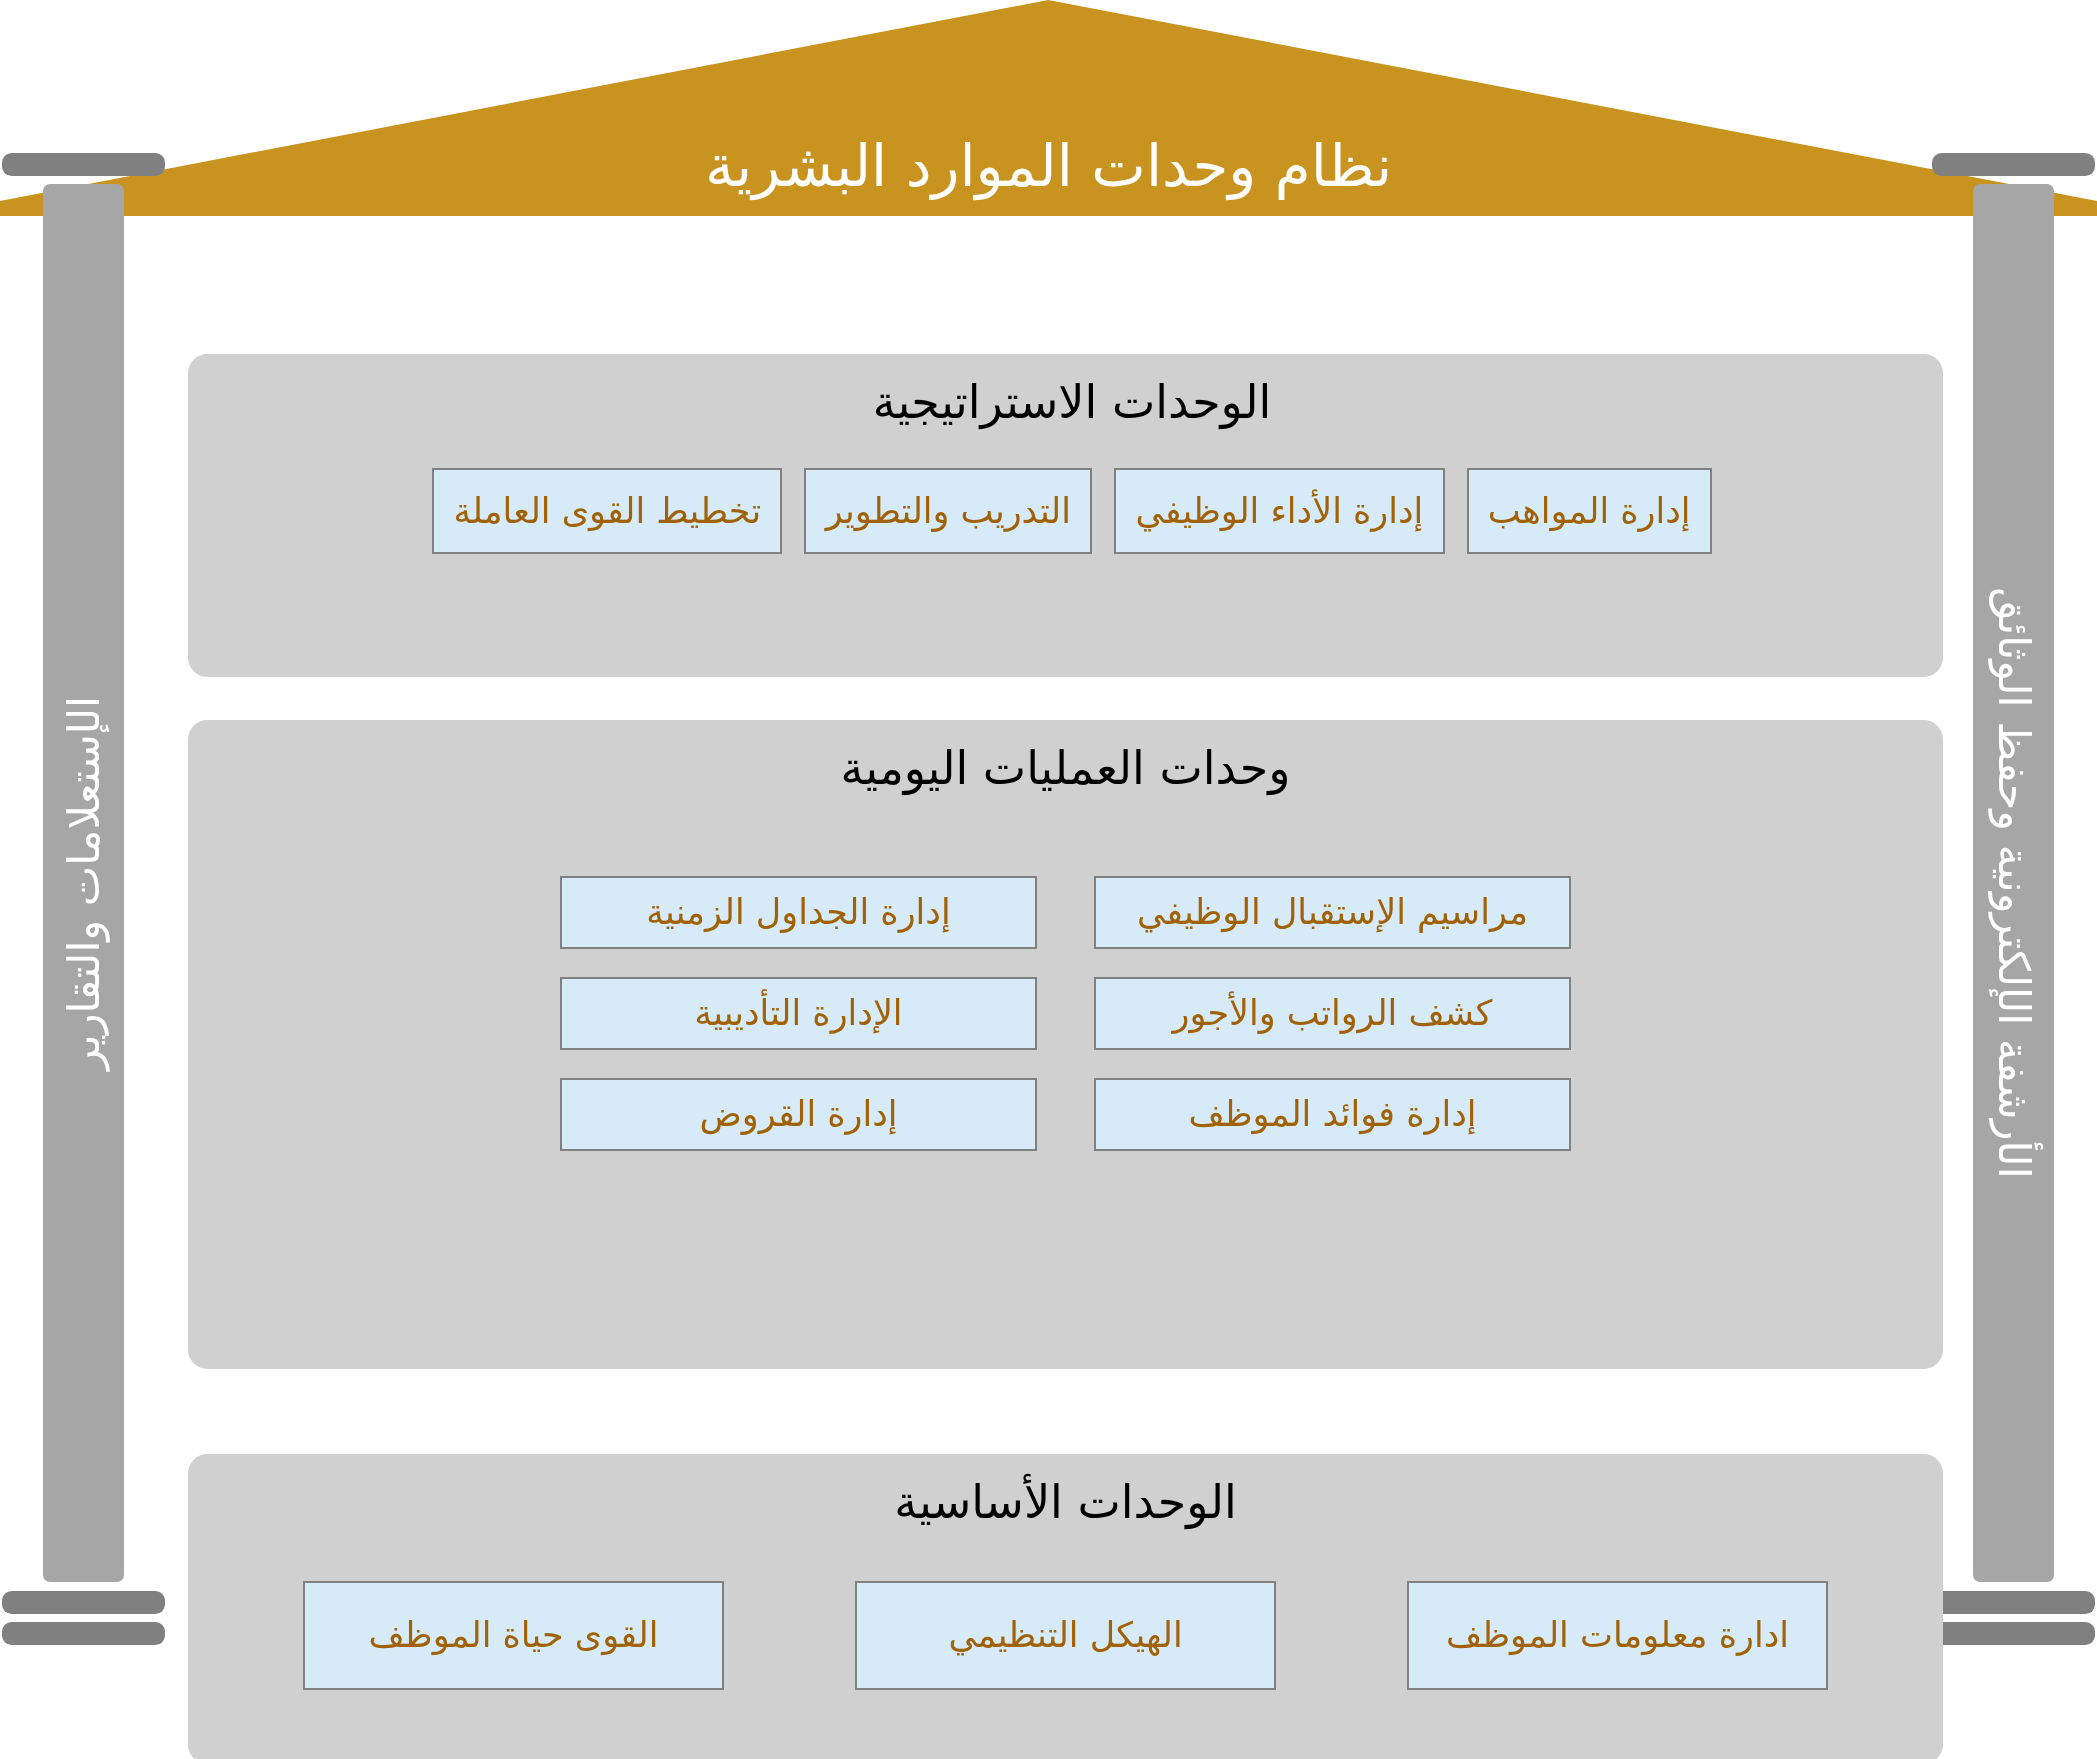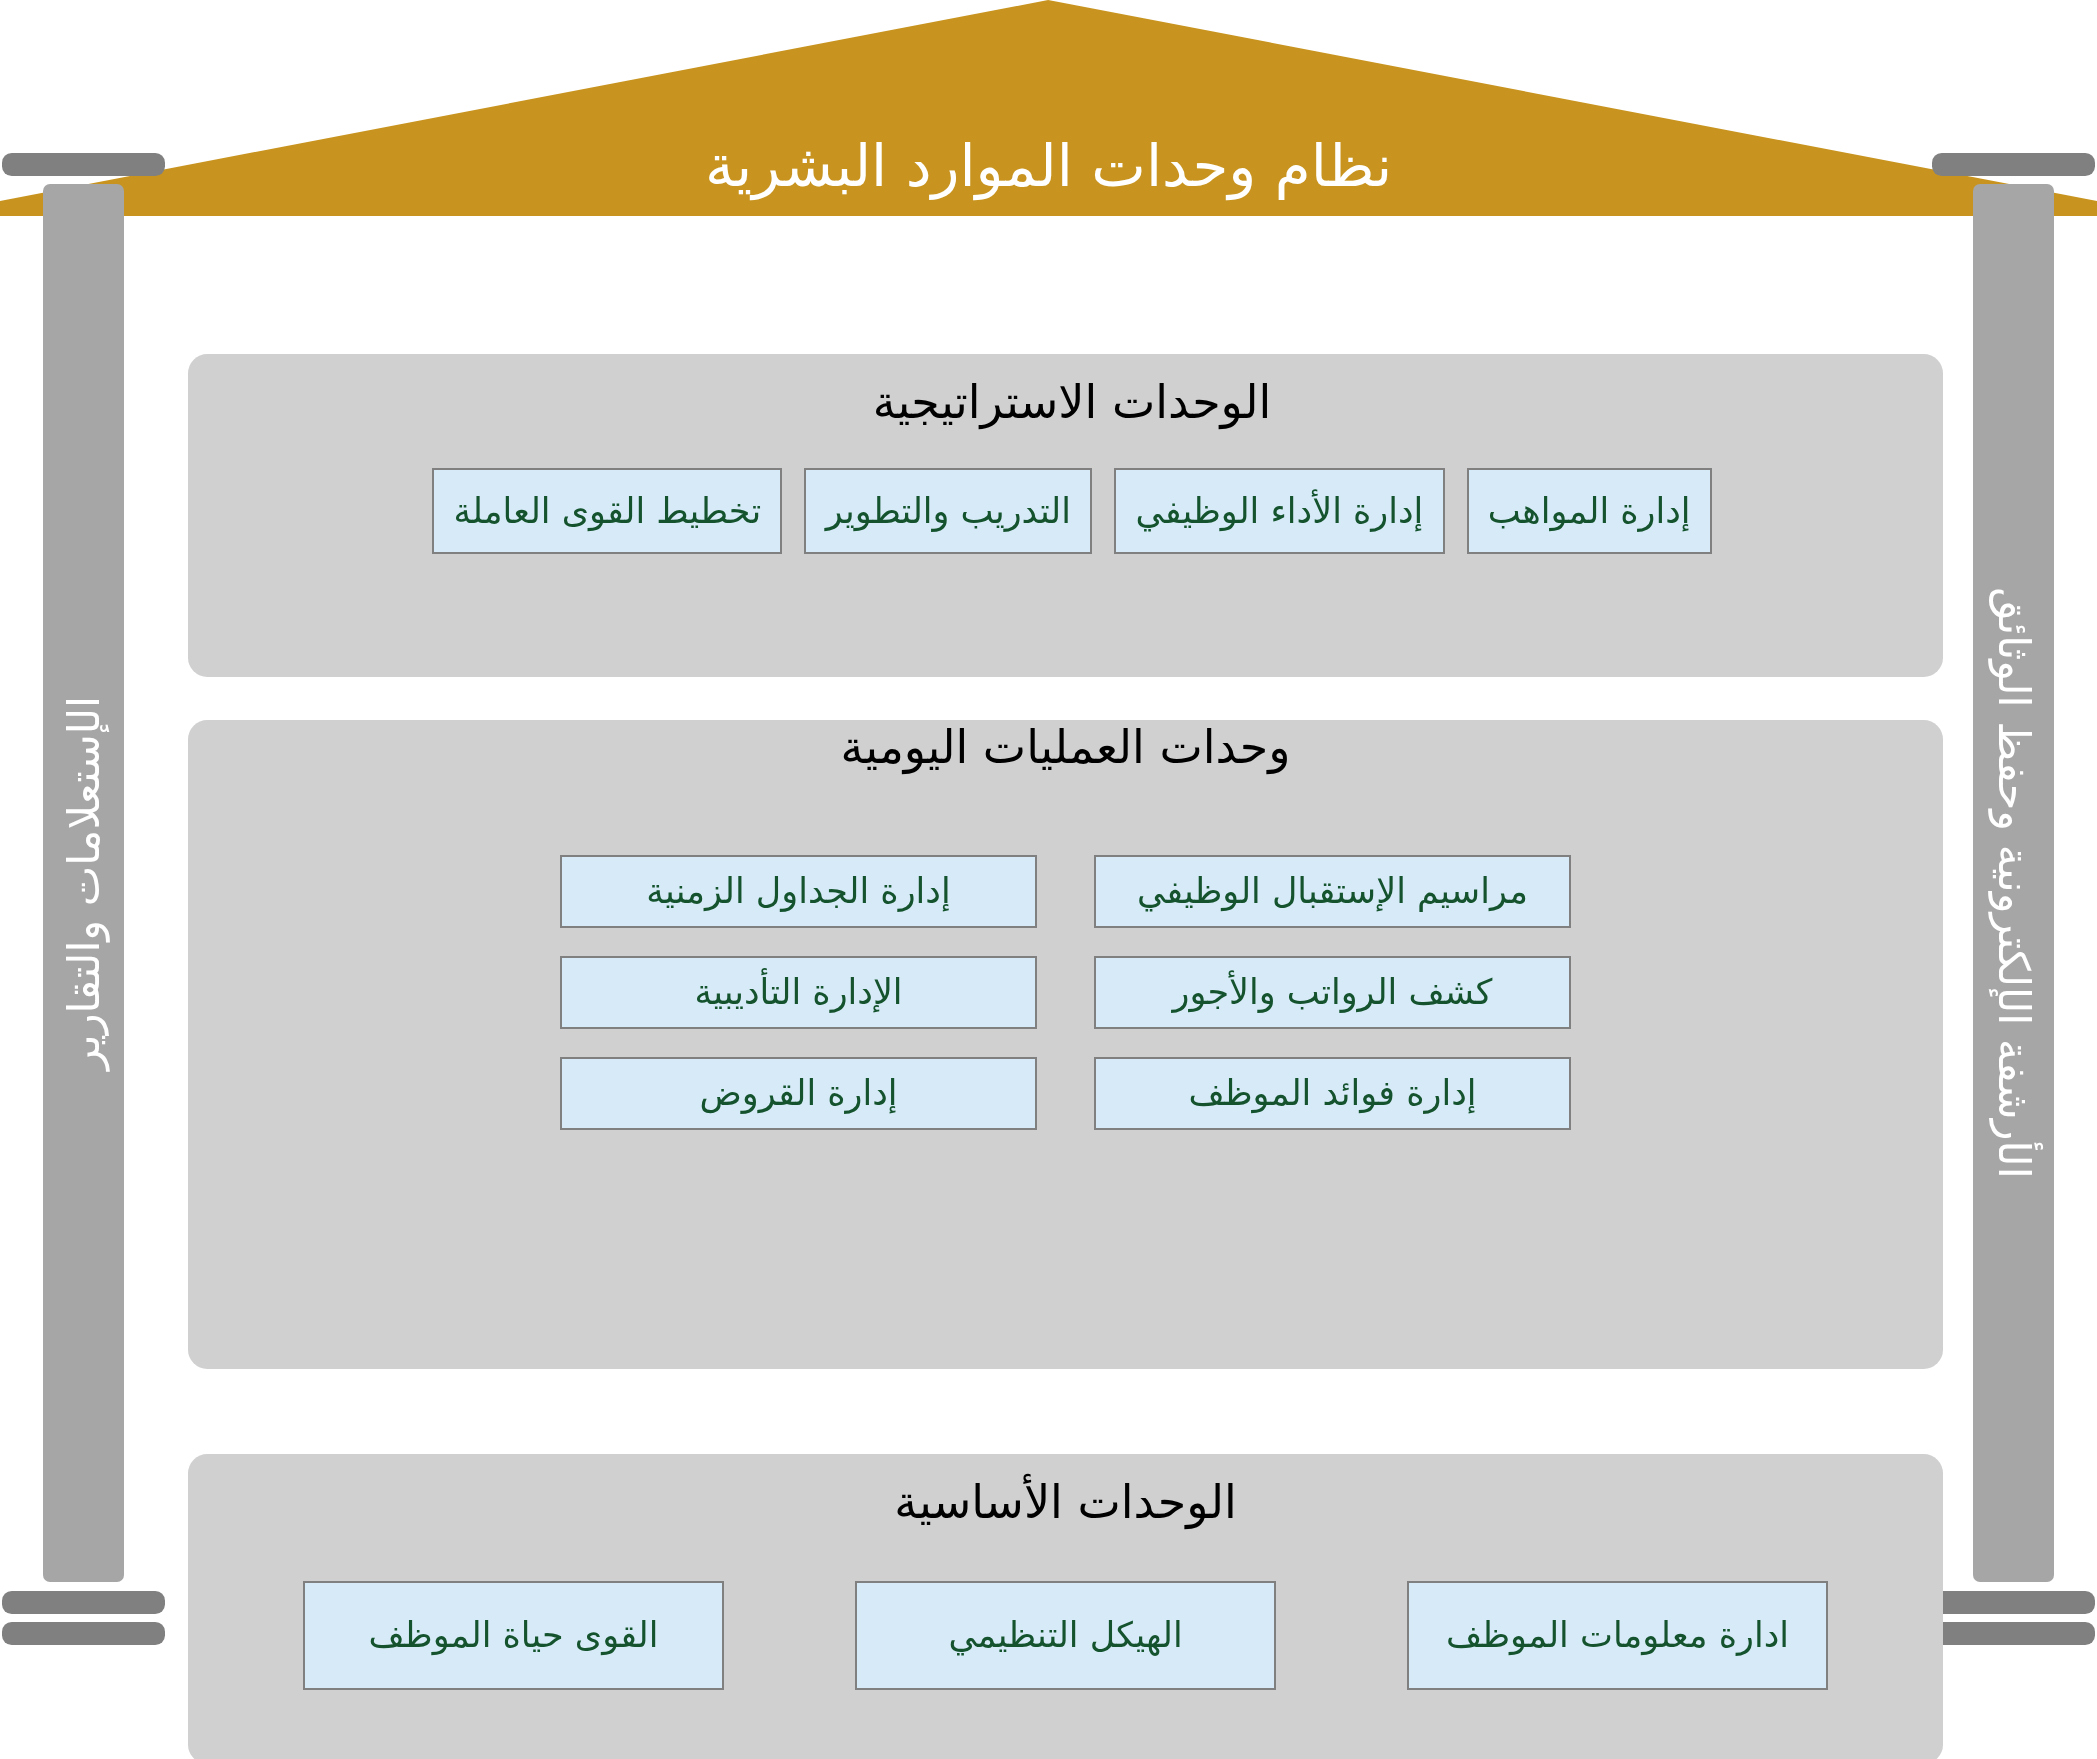--- a/index.html
+++ b/index.html
@@ -101,21 +101,21 @@
   }
   .row {
     display: flex;
     flex-direction: row-reverse;
     justify-content: center;
     align-items: stretch;
   }
   .unit {
     background: #d6ebf7;
     border: 2.1px solid #808080;
-    color: #14532d;
+    color: #a16207;
     font-size: 35px;
     direction: rtl;
     display: flex;
     align-items: center;
     justify-content: center;
     text-align: left;
     line-height: 1.15;
     white-space: nowrap;
   }
 
@@ -131,21 +131,21 @@
   #sec-strategic .row { margin-top: 39px; gap: 22px; }
   #sec-strategic .unit { height: 86px; padding: 0 19.3px; }
 
   
   #sec-ops {
     left: 188px;
     top: 720px;
     width: 1755px;
     height: 649px;
   }
-  #sec-ops .section-title { }
+  #sec-ops .section-title { margin-top: 21px; }
   #sec-ops .grid {
     margin-top: 81px;
     display: flex;
     flex-direction: row-reverse;
     justify-content: center;
     gap: 57px;
   }
   #sec-ops .col {
     display: flex;
     flex-direction: column;

